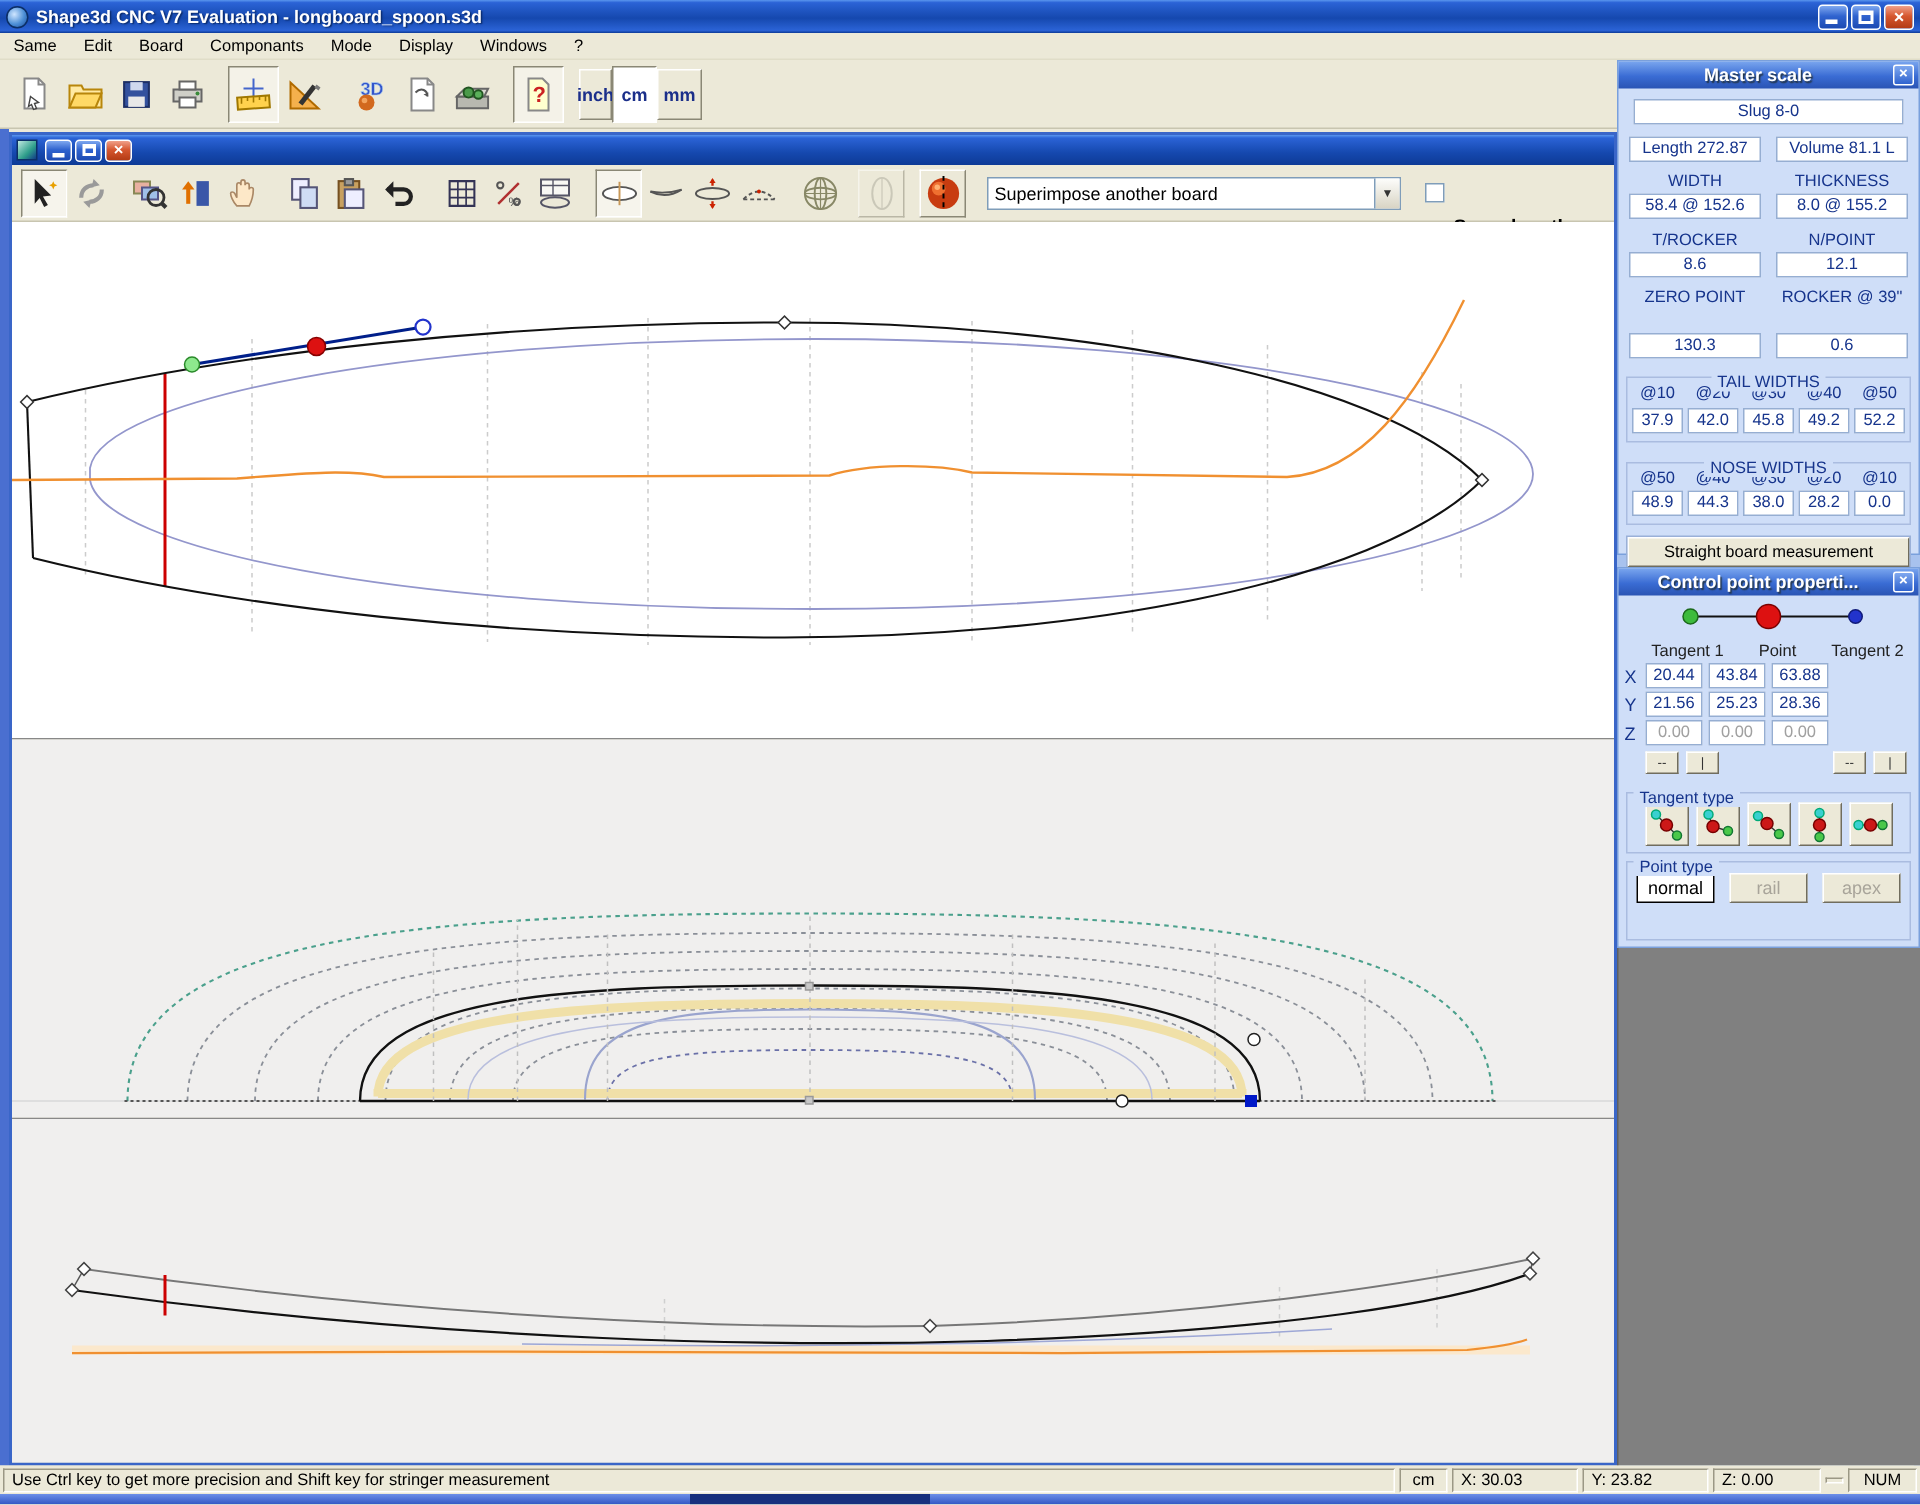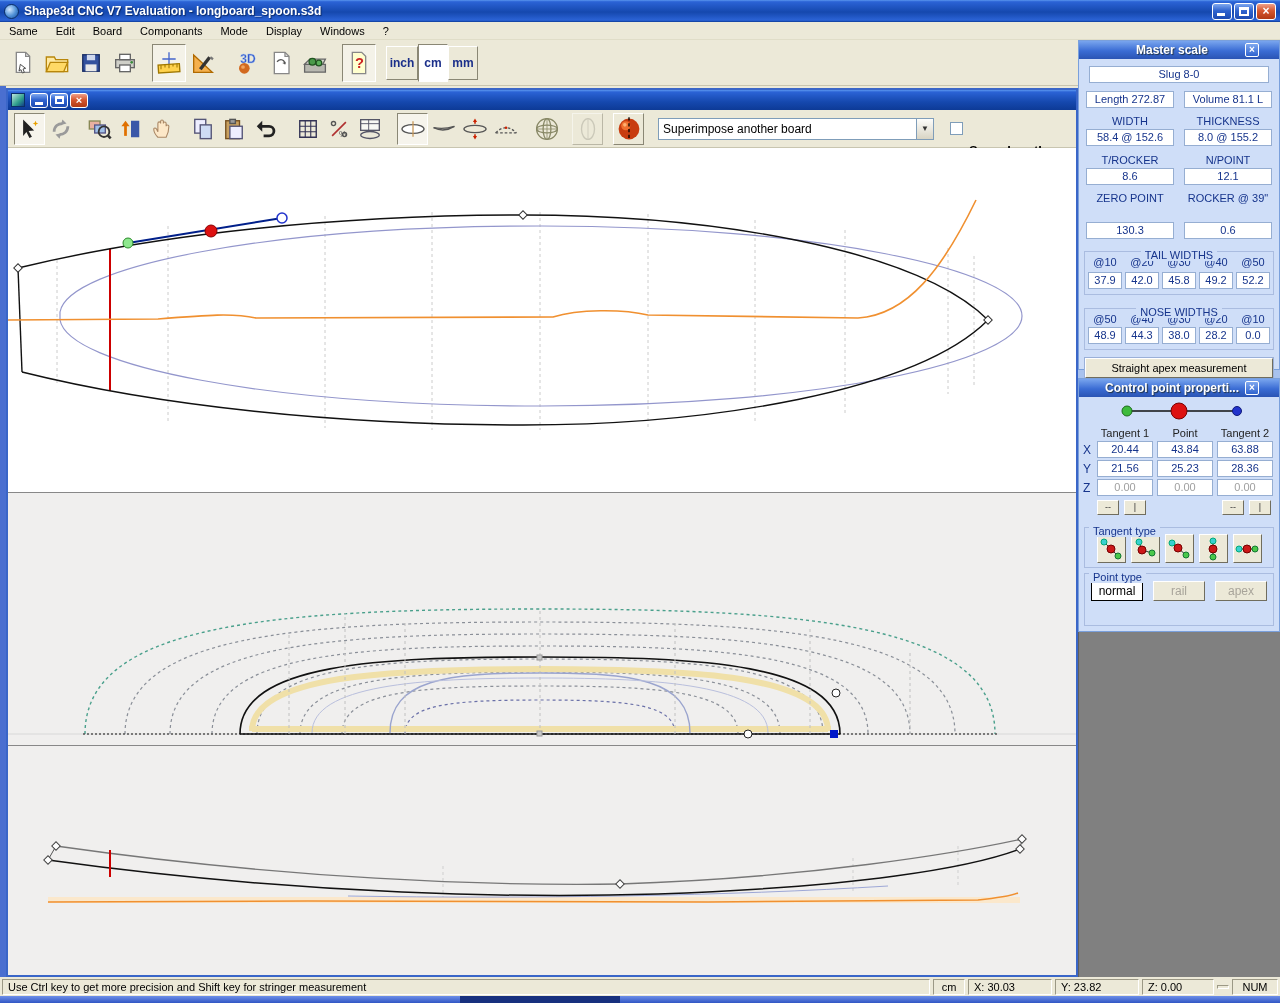--- a/index.html
+++ b/index.html
@@ -55,38 +55,38 @@
   .chklbl { font-size:13px; font-weight:bold; margin-left:6px; color:#000;margin-top:43px; }
 
   .view { position:relative; background:#fff; }
   .view.gray { background:#f0efee; }
   .view svg { display:block; }
   .vsep { height:0; border-top:1px solid #888; }
 
   
   .rightcol { position:absolute; left:1078px; top:40px; width:202px; height:937px; background:#a8c2ee; }
   .panel { position:absolute; left:0; width:202px; background:#cfdef8; border:1px solid #7aa0dc; }
-  .ptitle { height:18px; background:linear-gradient(180deg,#79a5ee,#3a6cd4 55%,#2a54b4); display:flex; align-items:center; padding:0 20px; }
+  .ptitle { height:18px; background:linear-gradient(180deg,#79a5ee,#3a6cd4 55%,#2a54b4); display:flex; align-items:center; padding:0 3px; }
   .ptitle .t { flex:1; text-align:center; color:#fff; font-weight:bold; font-size:12px; text-shadow:1px 1px 1px #234; }
   .pclose { width:14px; height:14px; border:1px solid #fff; border-radius:2px; background:linear-gradient(180deg,#7fa8ef,#2f63cf); color:#fff; font-size:10px; font-weight:bold; text-align:center; line-height:12px; }
   .fld { border:1px solid #96aed2; background:#fff; color:#16348c; font-size:11px; text-align:center; height:17px; line-height:15px; }
   .fld.dis { color:#a0a0a0; }
   .mslbl { color:#16348c; font-size:11px; text-align:center; }
   .msrow { display:flex; justify-content:space-between; padding:0 7px; }
   .groupbox { margin:5px 5px 0 5px; border:1px solid #aabce0; position:relative; padding:4px 3px 5px 3px; }
   .groupbox .legend { position:absolute; top:-7px; left:0; width:100%; text-align:center; }
   .groupbox .legend span { background:#cfdef8; padding:0 4px; color:#16348c; font-size:11px; }
   .wcells { display:flex; justify-content:space-between; }
   .wcells .c { width:34px; }
   .slbtn { margin:8px 6px 6px 6px; height:20px; background:#ece9d8; border:1px solid; border-color:#fff #706d5e #706d5e #fff; outline:1px solid #9ab0d8;
     font-size:11px; color:#000; display:flex; align-items:center; justify-content:center; }
 
   .cpp-grid { display:flex; align-items:center; padding:2px 4px 0 4px; gap:4px; }
   .cpp-grid .rowlbl { width:10px; color:#16348c; font-size:12px; }
-  .cpp-grid .fld { width:56px; }
+  .cpp-grid .fld { width:38px; }
   .minibtn { width:22px; height:15px; background:#ece9d8; border:1px solid; border-color:#fff #706d5e #706d5e #fff; font-size:9px; line-height:13px; text-align:center; color:#333; }
   .ttbtn { width:29px; height:29px; background:#ece9d8; border:1px solid; border-color:#fff #706d5e #706d5e #fff; display:flex; align-items:center; justify-content:center; }
   .ptypebtn { width:52px; height:20px; font-size:12px; background:#ece9d8; border:1px solid; border-color:#fff #706d5e #706d5e #fff; color:#000; text-align:center; line-height:18px; }
   .ptypebtn.active { background:#fff; border-color:#000; border-width:1px; font-weight:normal; }
   .ptypebtn.dis { color:#a8a49a; }
   .grayfill { position:absolute; left:1078px; top:632px; width:202px; height:345px; background:#808080; border-left:1px solid #5f5f5f; }
 
   
   .statusbar { position:absolute; left:0; top:977px; width:1280px; height:19px; background:#ece9d8; display:flex; align-items:center; padding:1px 2px; gap:3px; font-size:11px; }
   .scell { border:1px solid; border-color:#9b9885 #fff #fff #9b9885; padding:1px 5px; color:#000; white-space:nowrap; overflow:hidden; }
@@ -203,21 +203,21 @@
         </svg>
     </div>
     <div class="tbspacer"></div>
     <div class="tbtn boxed">
       <svg width="22" height="24" viewBox="0 0 16 18">
           <path d="M3 1h7l3 3v13H3z" fill="#ffffcf" stroke="#888"></path>
           <text x="5" y="13" font-size="11" font-weight="bold" fill="#cc2222">?</text>
         </svg>
     </div>
     <div class="tbspacer"></div>
-    <div class="unitbtn" style="width:32px">inch</div>
+    <div class="unitbtn" style="width:22px">inch</div>
     <div class="unitbtn active">cm</div>
     <div class="unitbtn">mm</div>
   </div>
 
   <div class="frame-l"></div>
   <div class="frame-r"></div>
 
   <div class="child">
     <div class="child-title">
       <div class="doc-ico"></div>
@@ -547,21 +547,21 @@
           </div>
           <div class="wcells" style="margin-top:2px">
             <div class="fld c">48.9</div>
             <div class="fld c">44.3</div>
             <div class="fld c">38.0</div>
             <div class="fld c">28.2</div>
             <div class="fld c">0.0</div>
           </div>
         </div>
 
-        <div class="slbtn">Straight apex measurement</div>
+        <div class="slbtn">Straight board measurement</div>
       </div>
     </div>
 
     <div class="panel" style="top:338px;height:254px">
       <div class="ptitle">
         <div class="t">Control point properti...</div>
         <div class="pclose">×</div>
       </div>
       <svg width="200" height="26" viewBox="0 0 200 26">
         <path d="M48 14 H158" stroke="#111" stroke-width="1.4"></path>

